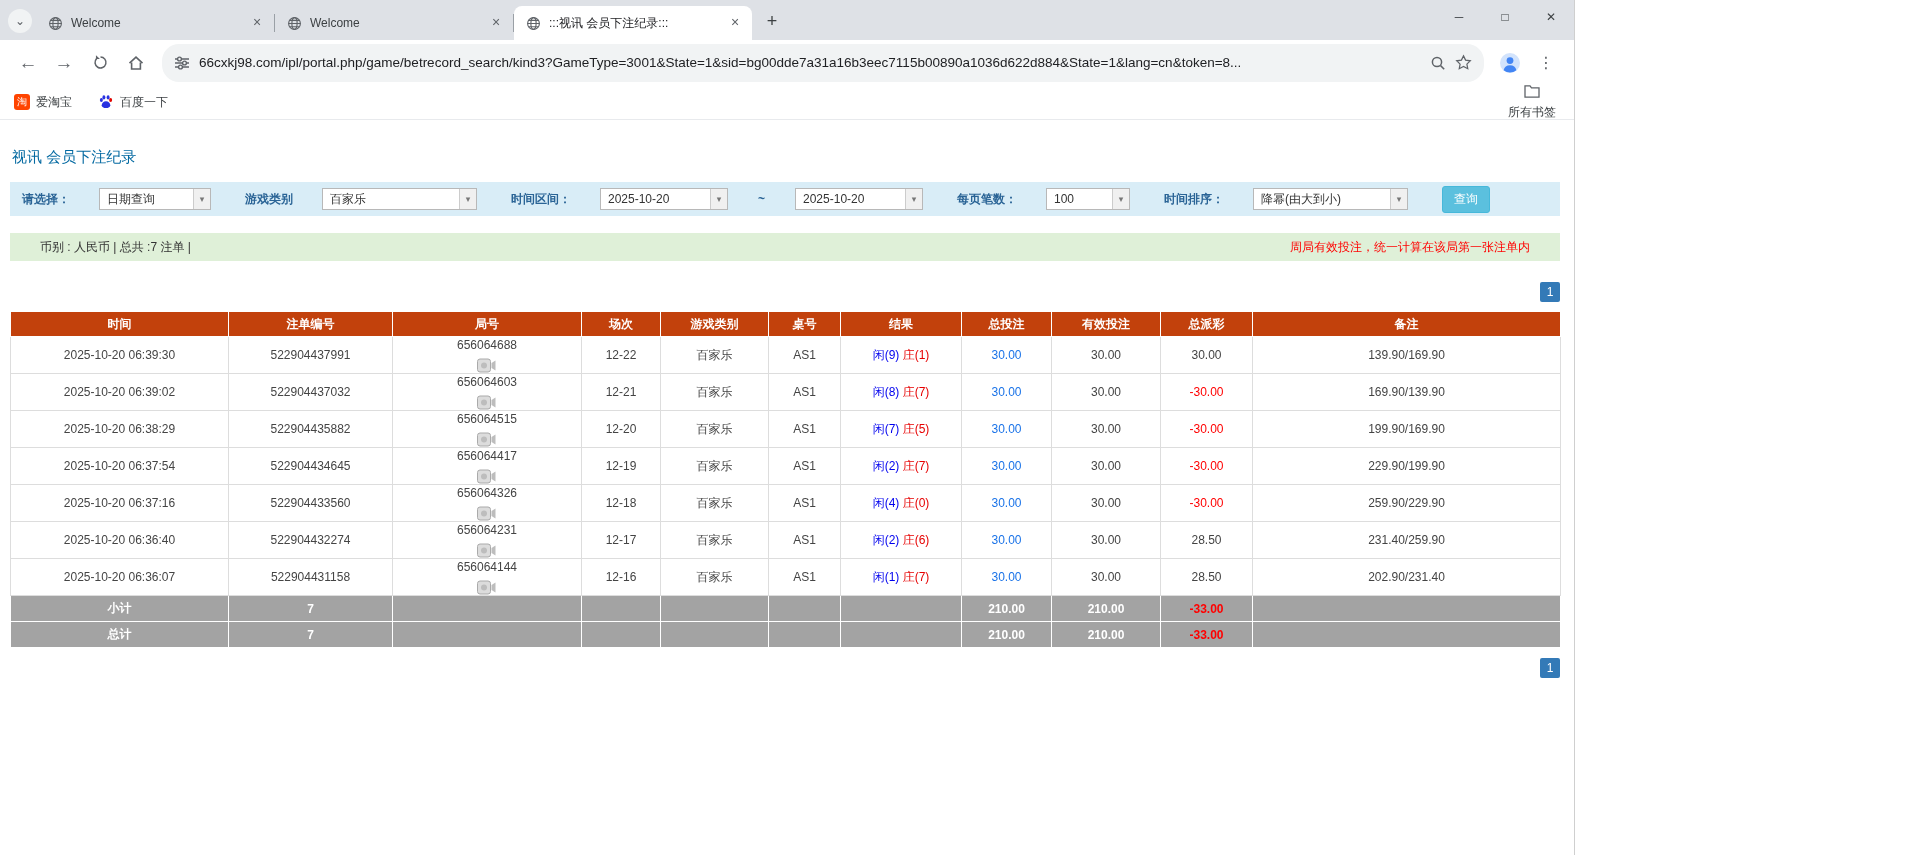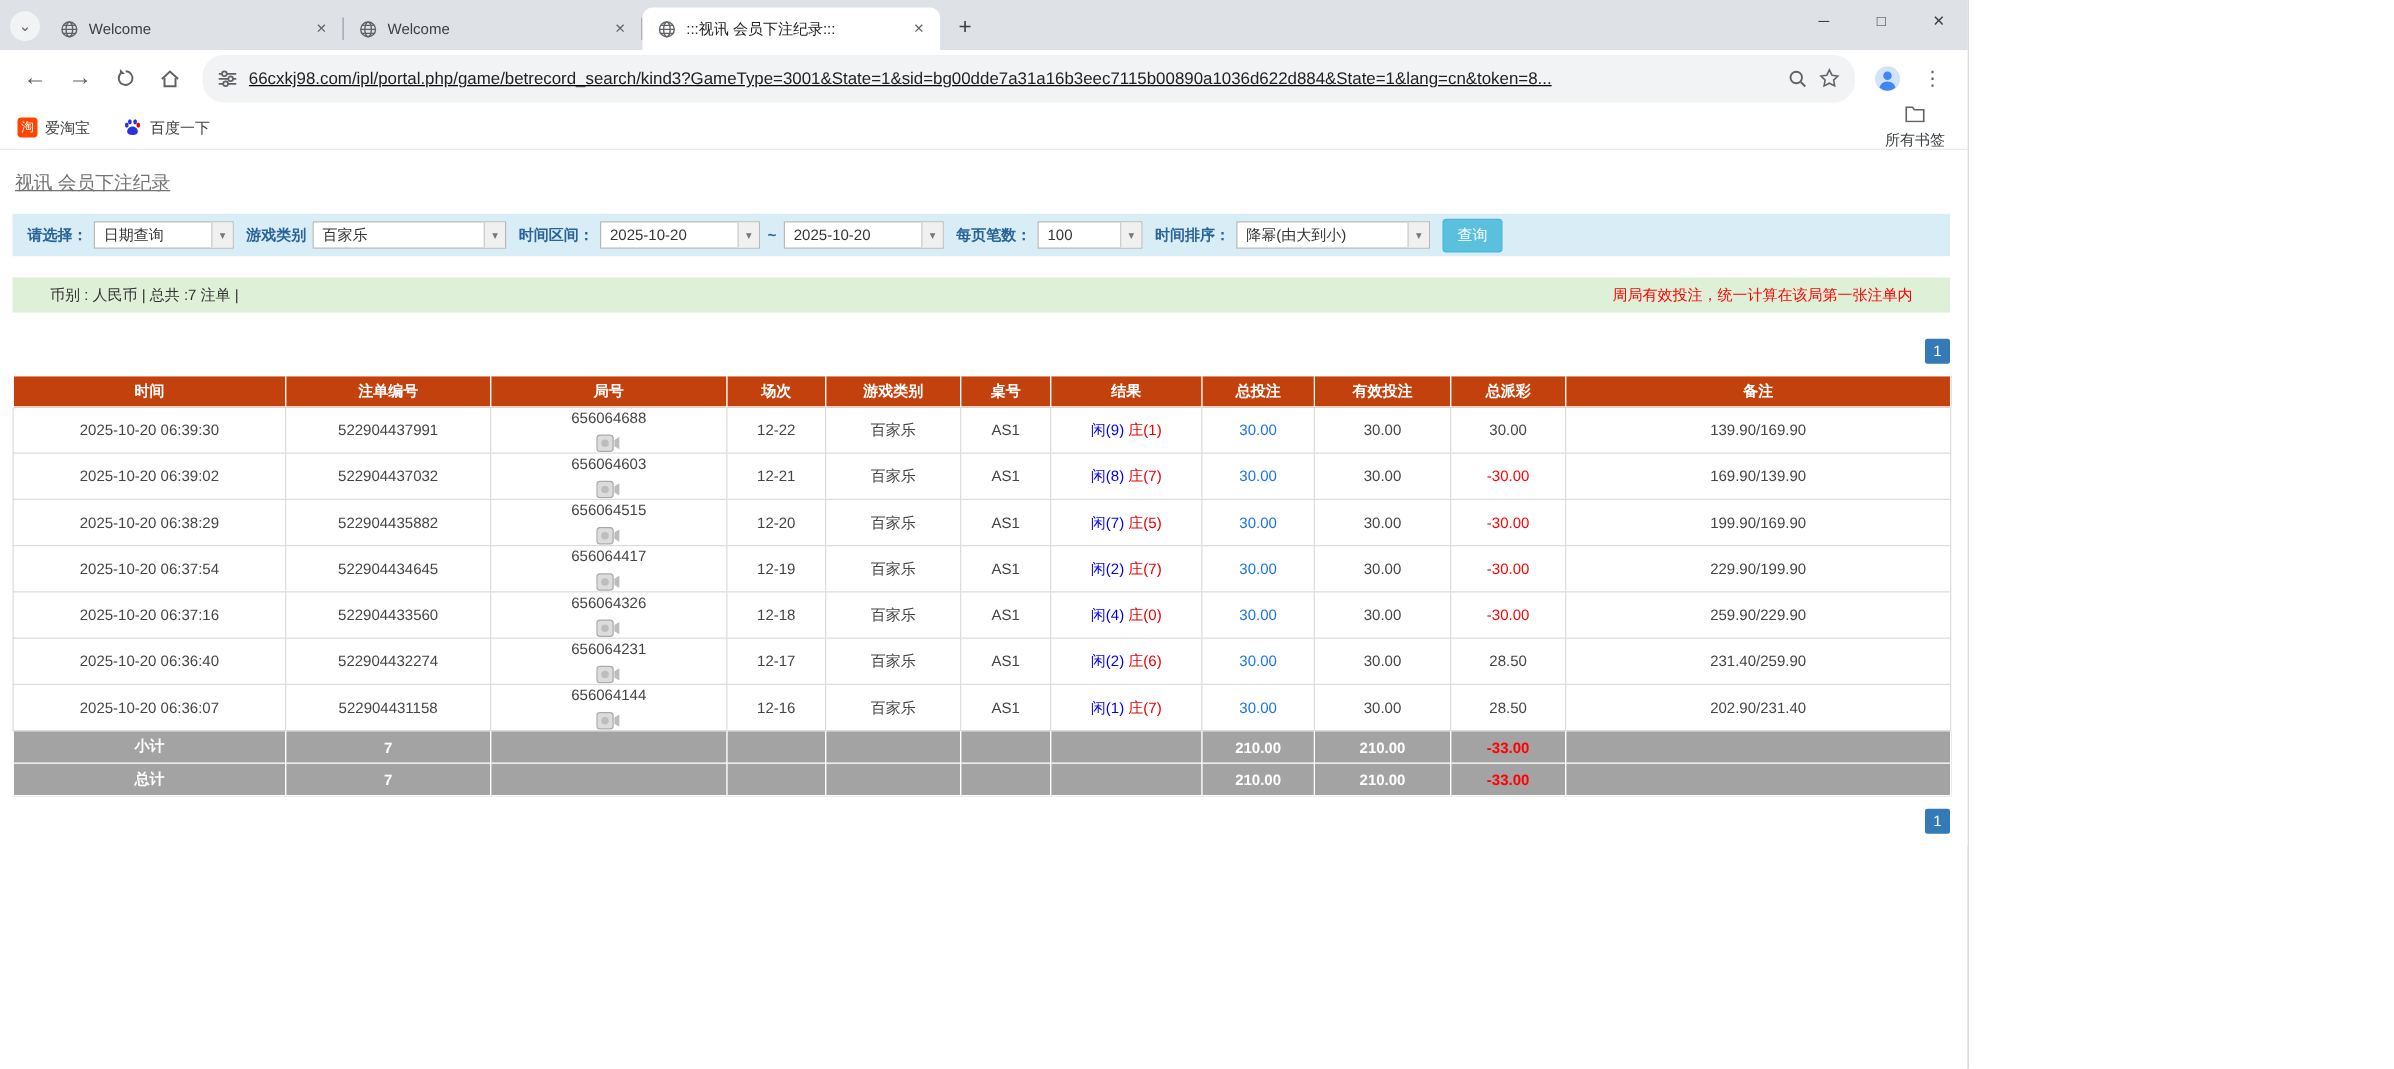--- a/index.html
+++ b/index.html
@@ -25,40 +25,40 @@
   .newtab { width:28px; height:28px; display:flex; align-items:center; justify-content:center;
             font-size:18px; color:#3c4043; margin:0 0 5px 6px; }
   .wincontrols { position:absolute; right:0; top:0; height:34px; display:flex; }
   .wc { width:46px; height:34px; display:flex; align-items:center; justify-content:center; font-size:12px; color:#3c4043; }
 
   
   .toolbar { height:45px; background:#fff; display:flex; align-items:center; padding:0 10px; }
   .navbtn { width:34px; height:34px; display:flex; align-items:center; justify-content:center; border-radius:50%; margin:0 1px; }
   .arrowglyph { font-size:19px; color:#5f6368; line-height:1; }
   .omnibox { flex:1; height:38px; background:#f1f3f4; border-radius:17px; display:flex; align-items:center;
-             padding:0 12px; gap:9px; margin:0 8px; min-width:0;text-decoration:underline; }
+             padding:0 12px; gap:9px; margin:0 8px; min-width:0; }
   .url-text { flex:1; font-size:13.5px; color:#202124; white-space:nowrap; overflow:hidden; }
   .obicon { display:flex; align-items:center; justify-content:center; flex:0 0 auto; }
   .menu-dots { font-size:16px; color:#5f6368; }
 
   
   .bookmarks { height:35px; background:#fff; display:flex; align-items:center; padding:0 14px;
                font-size:12px; color:#3c4043; border-bottom:1px solid #e8eaed; }
   .bm { display:flex; align-items:center; gap:6px; margin-right:26px; }
   .bm-taobao-ico { width:16px; height:16px; background:#ff4400; border-radius:3px; color:#fff;
                    font-size:10px; display:flex; align-items:center; justify-content:center; }
   .bm-spacer { flex:1; }
   .bm-right { display:flex; align-items:center; gap:6px; margin-right:4px;flex-direction:column; }
 
   
   .content { padding:10px; background:#fff; }
-  .page-title { font-size:15px; color:#737373; margin:7px 0 15px 2px; font-weight:400;text-decoration:underline; }
+  .page-title { font-size:15px; color:#0369a1; margin:18px 0 15px 2px; font-weight:400; }
 
   .filterbar { width:1550px; height:34px; background:var(--filter-bg); display:flex; align-items:center;
-               padding:0 12px; font-size:12px; }
+               padding:0 12px; font-size:12px;gap:24px; }
   .flabel { color:#2a6496; font-weight:bold; white-space:nowrap; margin:0 5px 0 10px; }
   .flabel.first { margin-left:0; }
   .combo { display:inline-flex; align-items:center; justify-content:space-between; background:#fff;
            border:1px solid #b8b8b8; height:22px; }
   .combo .ctext { padding:0 7px; font-size:12px; color:#333; white-space:nowrap; overflow:hidden; }
   .combo .carrow { width:17px; align-self:stretch; border-left:1px solid #ccc; background:#f0f0f0;
                    display:flex; align-items:center; justify-content:center; font-size:9px; color:#777; }
   .tilde { color:#2a6496; margin:0 6px; font-weight:bold; }
   .w112{width:112px} .w155{width:155px} .w128{width:128px} .w84{width:84px}
   .querybtn { background:var(--query-bg); border:1px solid #46b8da; color:#fff; font-size:12px;

